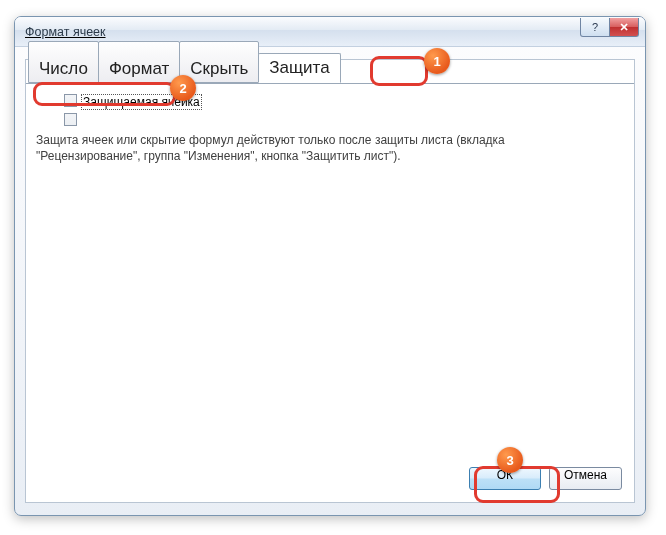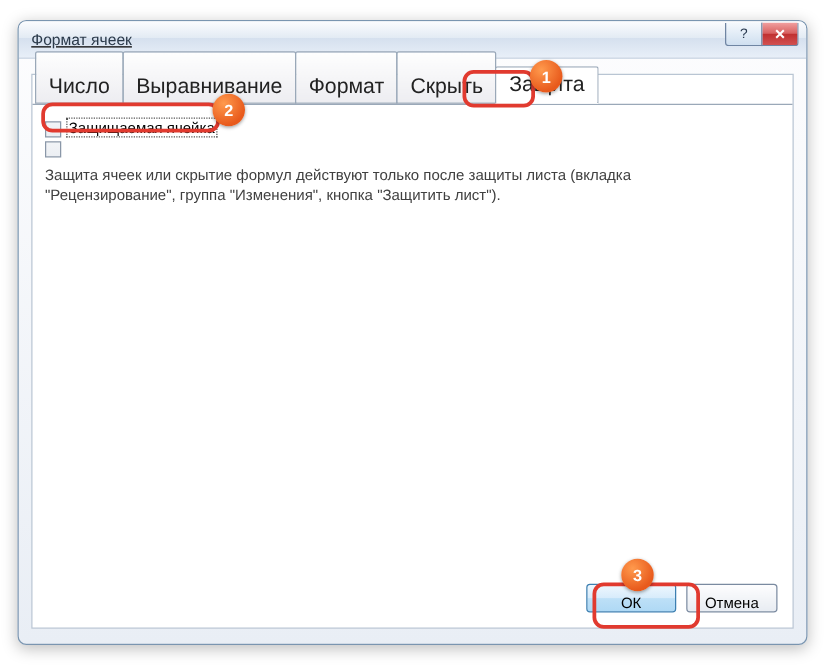--- a/index.html
+++ b/index.html
@@ -103,22 +103,23 @@
     }
     .tab-pane {
       border-top: 1px solid #9aa8b8;
       margin-top: -1px;
       padding: 10px 10px;
       position: relative;
       height: calc(100% - 23px);
     }
     .checkbox-row {
       display: flex;
-      align-items: flex-end;
+      align-items: flex-start;
       margin-bottom: 3px;
+      margin-left: 28px;
     }
     .checkbox-box {
       width: 13px;
       height: 13px;
       border: 1px solid #8a97a8;
       background: linear-gradient(to bottom, #f2f4f7, #eceff3);
       margin-right: 4px;
     }
     .checkbox-label {
       font-size: 12px;
@@ -145,21 +146,21 @@
     }
     .btn {
       min-width: 72px;
       height: 23px;
       border: 1px solid #7a8aa0;
       border-radius: 3px;
       background: linear-gradient(to bottom, #fdfdfe, #e8ecf2);
       font-size: 12px;
       color: #000;
       display: flex;
-      align-items: flex-end;
+      align-items: flex-start;
       justify-content: center;
       padding: 0 14px;
     }
     .btn.default {
       border: 1px solid #3c7fb1;
       background: linear-gradient(to bottom, #eef7fe 0%, #d8ecfb 48%, #bde0f7 52%, #afd9f5 100%);
     }
     .callout {
       position: absolute;
       border: 3px solid #e13a2f;
@@ -196,21 +197,20 @@
       </div>
       <div class="titlebar-btn close-btn">
         <span>✕</span>
       </div>
     </div>
   </div>
 
   <div class="content">
     <div class="tabs">
       <div class="tab"><span>Число</span></div>
-      <div class="tab"><span>Выравнивание</span></div>
       <div class="tab"><span>Формат</span></div>
       <div class="tab"><span>Скрыть</span></div>
       <div class="tab active"><span>Защита</span></div>
     </div>
 
     <div class="tab-pane">
       <div class="checkbox-row">
         <div class="checkbox-box"></div>
         <span class="checkbox-label focused">Защищаемая ячейка</span>
       </div>

